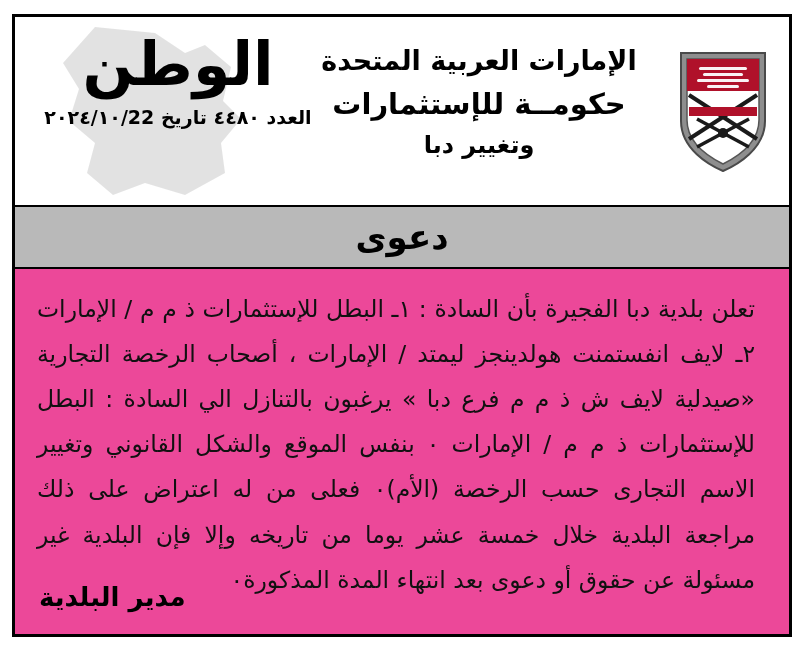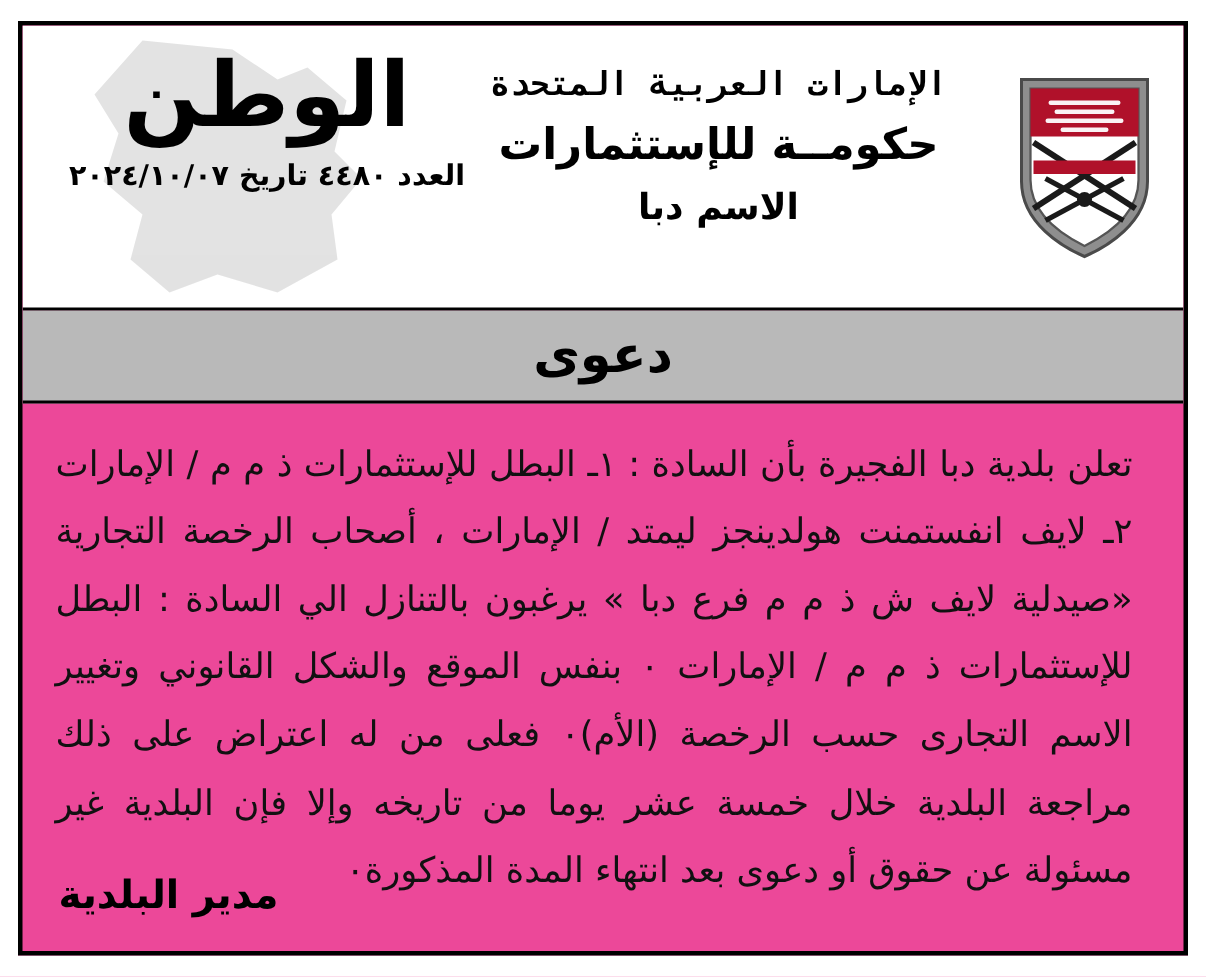--- a/index.html
+++ b/index.html
@@ -83,25 +83,24 @@
 
   .gov-block {
     position: absolute;
     right: 120px;
     top: 24px;
     width: 380px;
     text-align: center;
     direction: rtl;
   }
   .gov-line-1 {
-    font-size: 22px;
+    font-size: 27px;
     font-weight: bold;
     color: #000000;
     line-height: 1.5;
-    font-family: Liberation Mono, monospace;
   }
   .gov-line-2 {
     font-size: 29px;
     font-weight: bold;
     color: #000000;
     line-height: 1.55;
     letter-spacing: 1px;
   }
   .gov-line-3 {
     font-size: 24px;
@@ -169,27 +168,27 @@
   <div class="ad-frame">
 
     <div class="masthead">
 
       <svg class="watermark" viewBox="0 0 250 180">
         <path d="M60 4 L120 10 L150 30 L170 22 L196 44 L188 78 L206 96 L186 120 L190 150 L150 172 L110 160 L78 172 L52 150 L60 120 L34 98 L44 66 L28 40 Z" fill="#2b2b2b"></path>
       </svg>
 
       <div class="logotype-block">
         <div class="logotype">الوطن</div>
-        <div class="issue-line">العدد ٤٤٨٠ تاريخ ٢٠٢٤/١٠/٠٧</div>
+        <div class="issue-line">العدد ٤٤٨٠ تاريخ ٢٠٢٤/١٠/22</div>
       </div>
 
       <div class="gov-block">
         <div class="gov-line-1">الإمارات العربية المتحدة</div>
         <div class="gov-line-2">حكومــة للإستثمارات</div>
-        <div class="gov-line-3">الاسم دبا</div>
+        <div class="gov-line-3">وتغيير دبا</div>
       </div>
 
       <svg class="emblem" viewBox="0 0 96 128">
 
         <path d="M6 6 H90 V74 C90 102 62 118 48 124 C34 118 6 102 6 74 Z" fill="#8e8e8e" stroke="#4a4a4a" stroke-width="2"></path>
         <path d="M12 12 H84 V73 C84 97 60 111 48 117 C36 111 12 97 12 73 Z" fill="#ffffff" stroke="#555555" stroke-width="1.5"></path>
 
         <path d="M12 12 H84 V44 H12 Z" fill="#b0112a"></path>
 
         <g fill="#ffffff" opacity="0.95">

